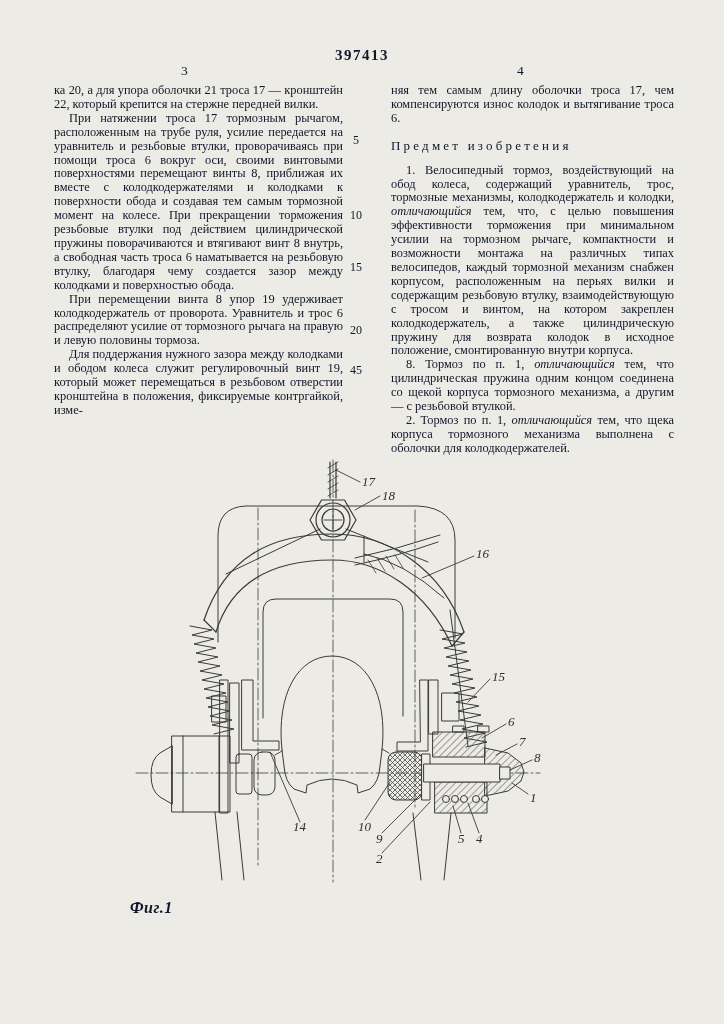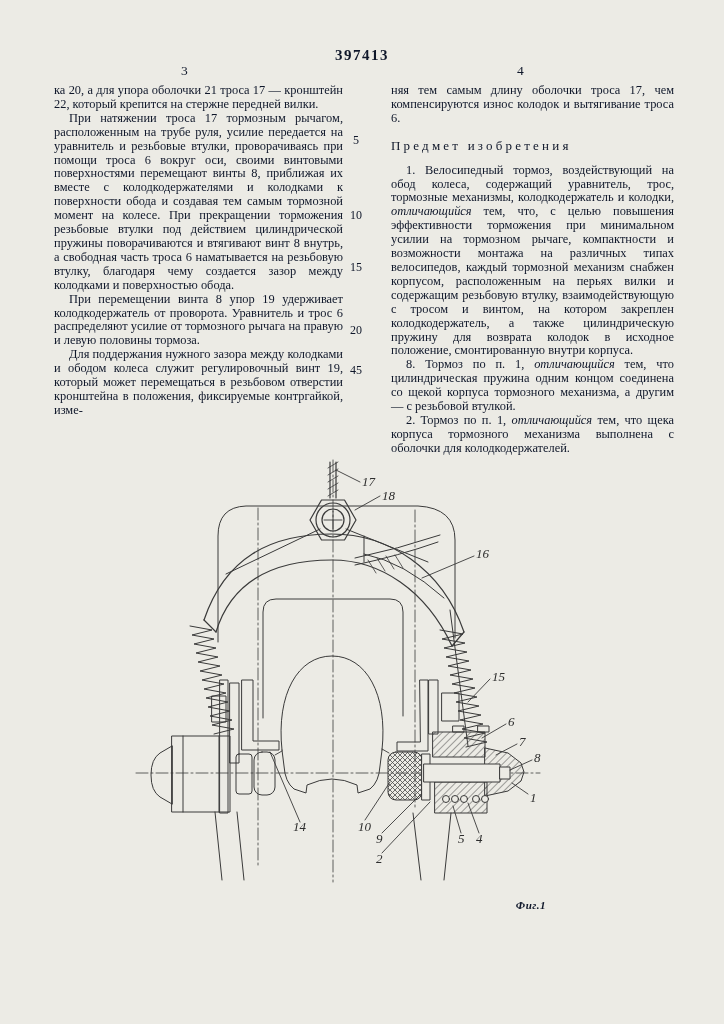--- a/index.html
+++ b/index.html
@@ -26,21 +26,21 @@
   .para i{font-style:italic;}
   .claims-heading{
     margin:13px 0 11px 0;text-align:left;
     font-size:13px;font-weight:normal;letter-spacing:3.2px;white-space:nowrap;
   }
   .gutter-num{position:absolute;width:20px;text-align:center;font-size:12px;left:346px;}
   .ln-0{top:133px;} .ln-1{top:208px;} .ln-2{top:260px;} .ln-3{top:309px;margin-top:14px;} .ln-4{top:363px;}
   .figure-svg{position:absolute;left:130px;top:450px;}
   .fig-caption{
     position:absolute;left:130px;width:416px;top:899px;
-    text-align:right;font-size:11px;font-weight:bold;font-style:italic;letter-spacing:0.5px;
+    text-align:left;font-size:16px;font-weight:bold;font-style:italic;letter-spacing:0.5px;
   }
   svg text{font-family:"Liberation Serif","DejaVu Serif",serif;font-style:italic;font-size:13px;fill:#2d2d2d;}
 </style>
 </head>
 <body>
 
 <div class="page">
 
   <div class="patent-number">397413</div>
   <div class="col-num col-num-left">3</div>

